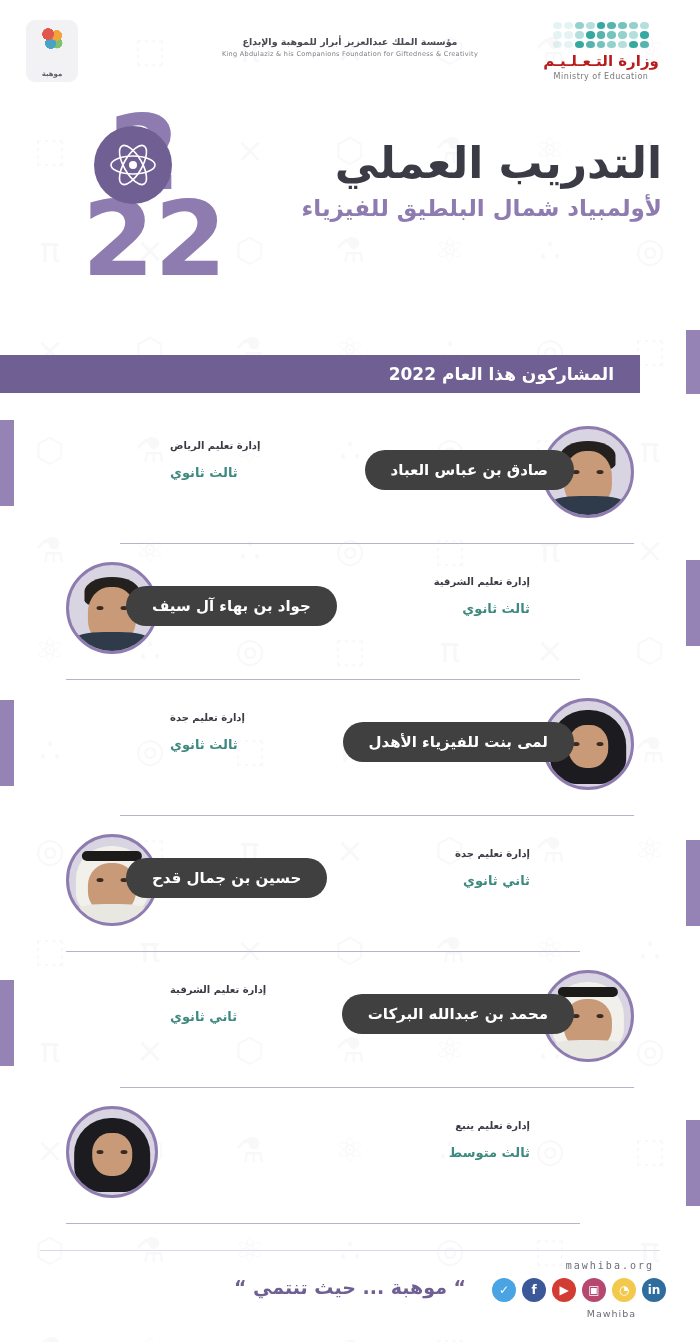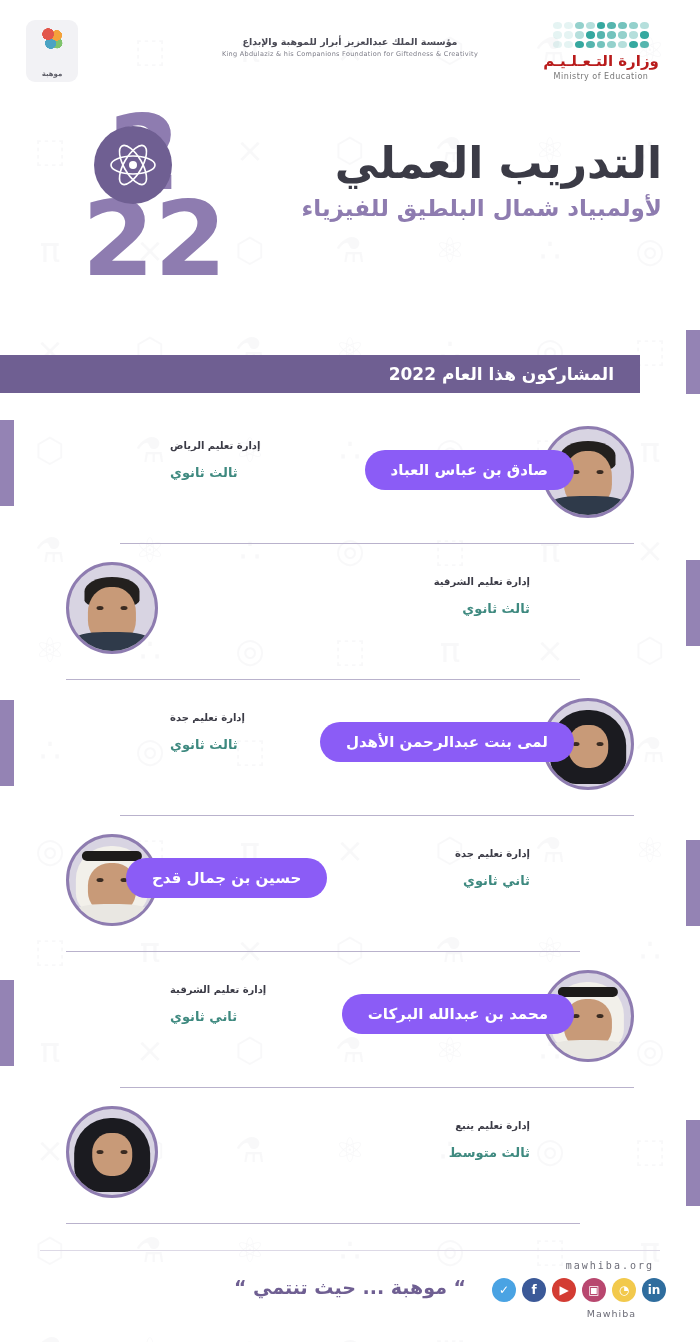--- a/index.html
+++ b/index.html
@@ -141,21 +141,21 @@
     position: absolute; top: 8px;
     width: 92px; height: 92px; border-radius: 50%;
     border: 3px solid #8e7cb0; background: #d8d4e2;
     overflow: hidden;
   }
   .person.right .photo { right: 66px; }
   .person.left  .photo { left: 66px; }
 
   .pill {
     position: absolute; top: 32px; height: 40px;
-    background: #8b5cf6; border-radius: 20px;
+    background: #404040; border-radius: 20px;
     display: flex; align-items: center; justify-content: center;
     padding: 0 26px;
   }
   .pill span { color: #ffffff; font-size: 15px; font-weight: bold; }
   .person.right .pill { right: 126px; }
   .person.left  .pill { left: 126px; }
 
   .meta {
     position: absolute; top: 22px; width: 230px;
   }
@@ -439,39 +439,42 @@
           <div class="face">
             <div class="hair"></div>
             <div class="skin"></div>
             <div class="eyes">
               <i></i>
               <i></i>
             </div>
             <div class="thobe" style="background:#2f3a4a"></div>
           </div>
         </div>
+        <div class="pill">
+          <span>جواد بن بهاء  آل سيف</span>
+        </div>
         <div class="meta">
           <div class="dept">إدارة تعليم الشرقية</div>
           <div class="grade">ثالث ثانوي</div>
         </div>
         <div class="divider"></div>
       </div>
       <div class="person right">
         <div class="photo">
           <div class="face">
             <div class="hijab"></div>
             <div class="hijab-face"></div>
             <div class="eyes">
               <i></i>
               <i></i>
             </div>
           </div>
         </div>
         <div class="pill">
-          <span>لمى بنت عبدالرحمن الأهدل</span>
+          <span>لمى بنت للفيزياء الأهدل</span>
         </div>
         <div class="meta">
           <div class="dept">إدارة تعليم جدة</div>
           <div class="grade">ثالث ثانوي</div>
         </div>
         <div class="divider"></div>
       </div>
       <div class="person left">
         <div class="photo">
           <div class="face">

